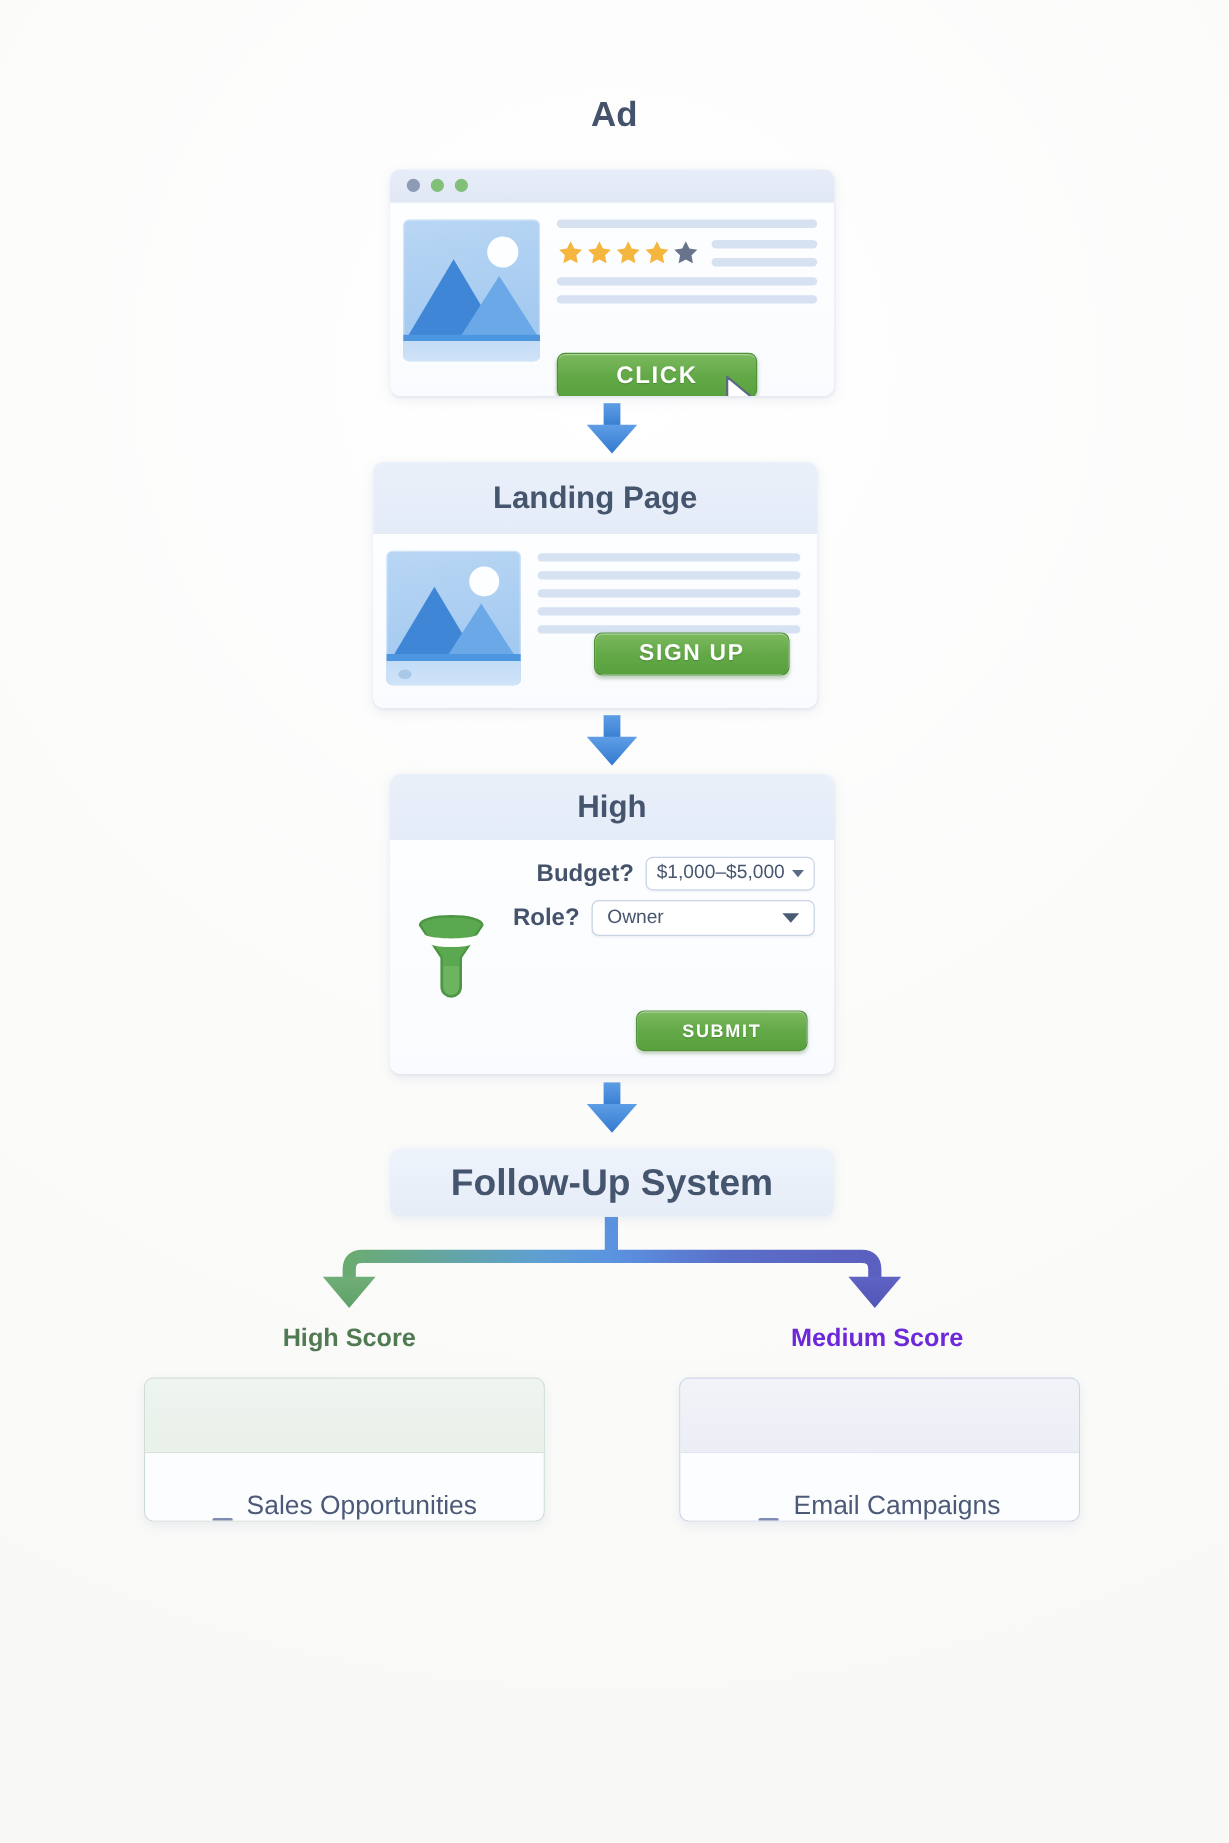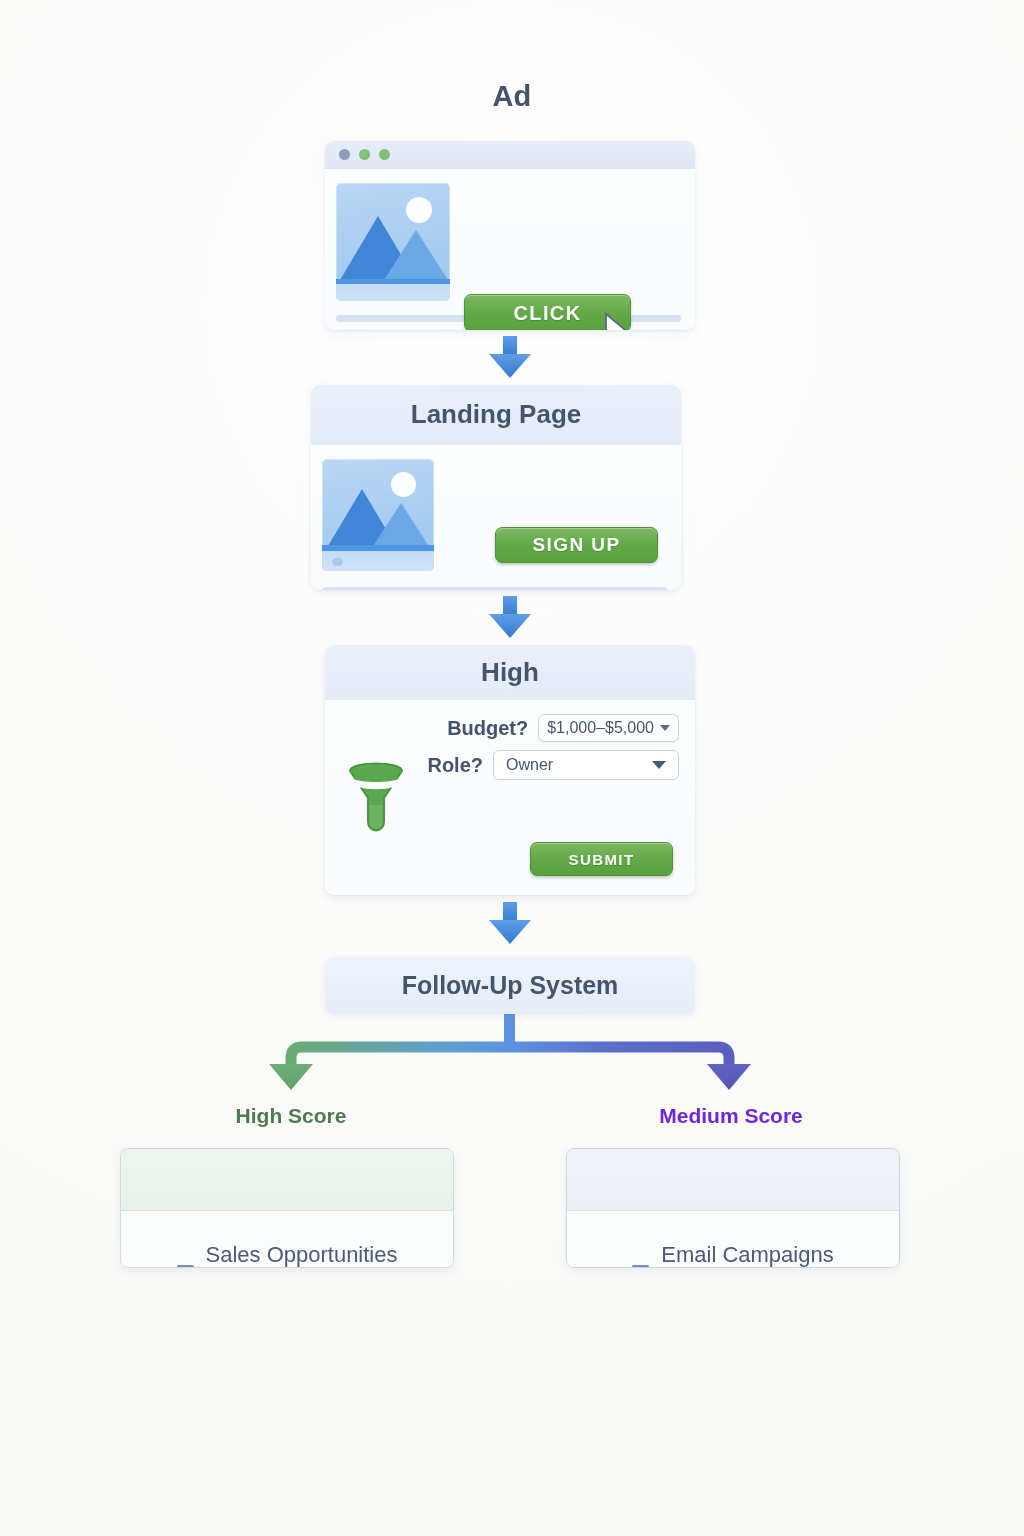--- a/index.html
+++ b/index.html
@@ -64,21 +64,20 @@
     font-size: 26px;
     font-weight: bold;
     color: #45556e;
     border-bottom: 1px solid #e3eaf6;
   }
 
   .panel-body {
     position: relative;
     width: 100%;
     background: linear-gradient(180deg, #fdfeff 0%, #f9fbfe 100%);
-    flex-direction: column;
   }
 
   
   #ad-panel { left: 325px; top: 141px; width: 370px; height: 189px; }
 
   #ad-chrome {
     height: 28px;
     width: 100%;
     background: linear-gradient(180deg, #e7edf8 0%, #e1e8f5 100%);
     display: flex;
@@ -236,21 +235,21 @@
   
   #fus-box {
     position: absolute;
     left: 325px; top: 957px;
     width: 370px; height: 57px;
     border-radius: 9px;
     background: linear-gradient(180deg, #eef3fb 0%, #e6edf8 100%);
     display: flex;
     align-items: center;
     justify-content: center;
-    font-size: 25px;
+    font-size: 31px;
     font-weight: bold;
     color: #45556e;
     box-shadow: 0 2px 7px rgba(120,140,180,0.12);
   }
 
   
   .branch-label {
     position: absolute;
     font-size: 21px;
     font-weight: bold;

